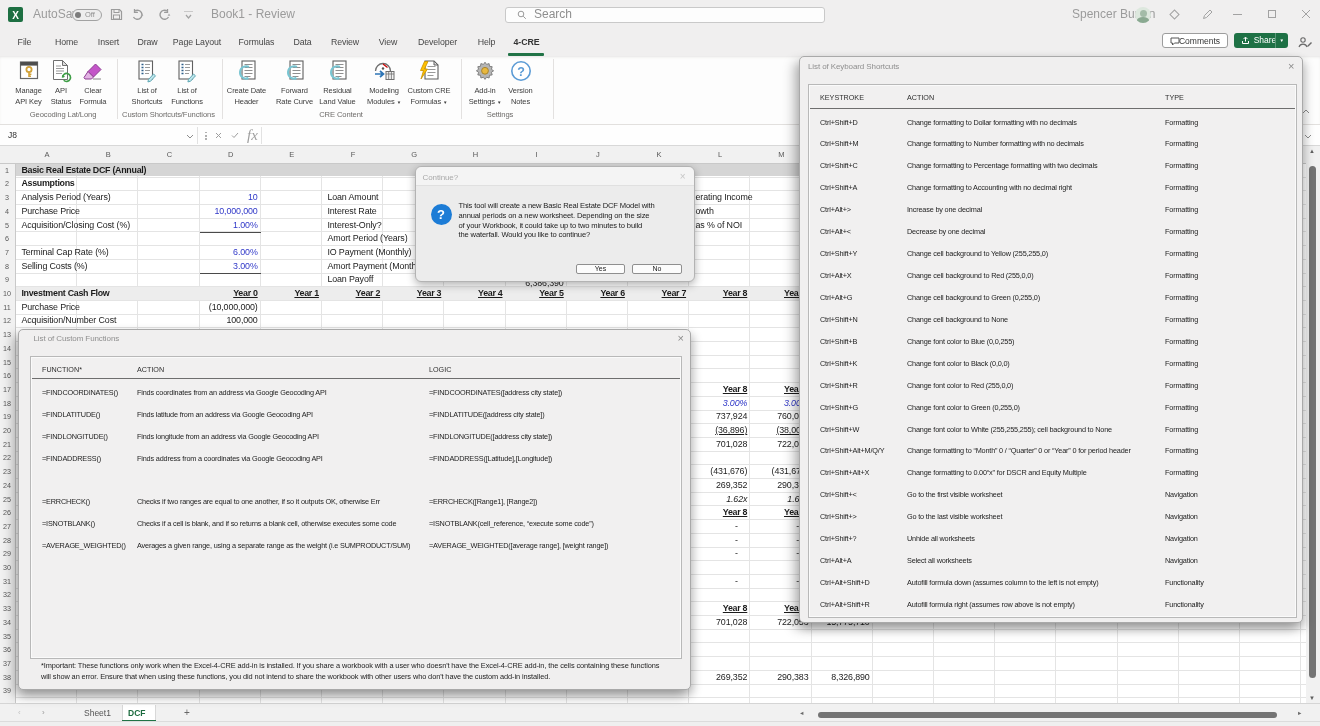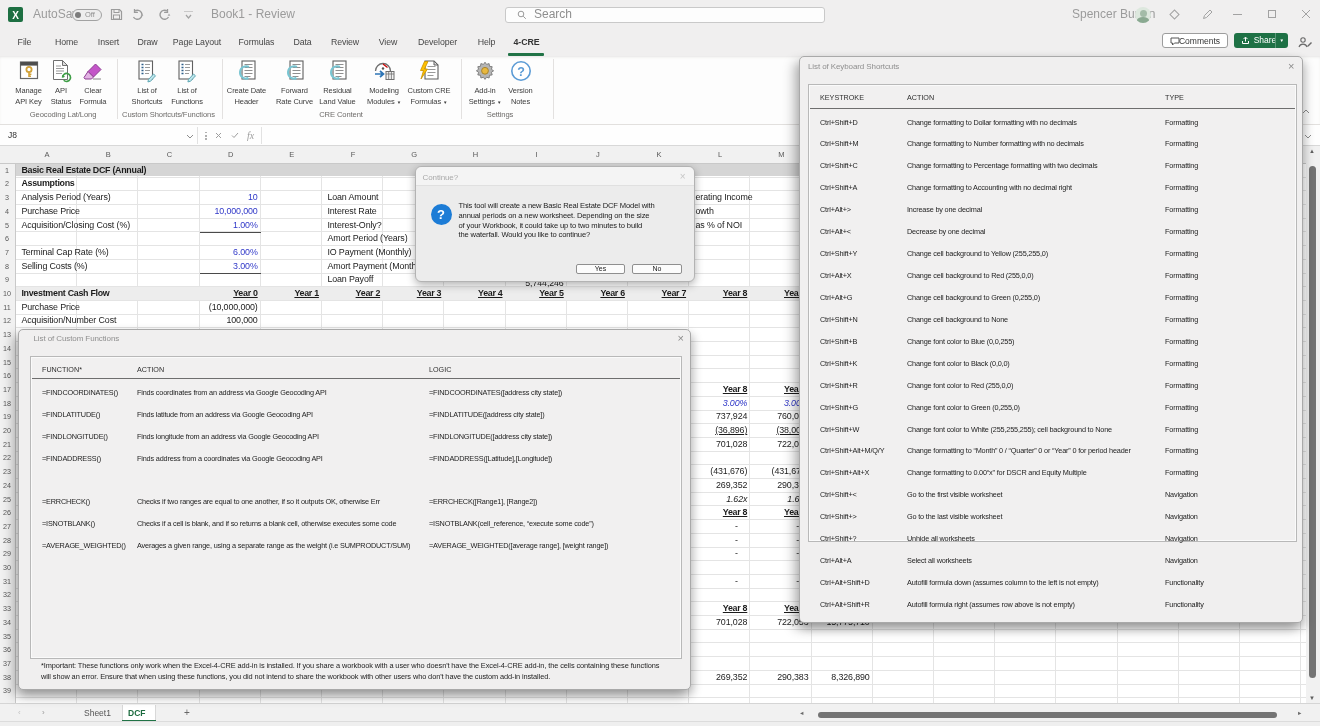--- a/index.html
+++ b/index.html
@@ -34,21 +34,21 @@
 .ric { height:28px; }
 .rlb { font-size:7.5px; line-height:10.8px; color:#3c3c3c; white-space:nowrap; letter-spacing:-0.1px; }
 .gsep { top:3px; width:1px; height:60px; background:#e3e1e0; }
 .glb { top:54px; font-size:7.6px; color:#6e6c6a; transform:translateX(-50%); white-space:nowrap; letter-spacing:-0.1px; }
 
 
 #fbar { left:0; top:125px; width:1320px; height:21px; background:#fefefe;
   border-bottom:1px solid #d8d8d8; }
 #fbar .sep { top:2px; width:1px; height:17px; background:#e2e2e2; }
 .fbtxt { font-size:8.5px; color:#333; line-height:21px; }
-.fbicon { color:#9e9e9e; font-size:10px; line-height:21px; }
+.fbicon { color:#9e9e9e; font-size:15px; line-height:21px; }
 
 
 #sheet { left:0; top:146px; width:1306px; height:557px; background:#fff; overflow:hidden; }
 #colhdr { left:0; top:0; width:1306px; height:17.75px; background:#f1f1f1;
   border-bottom:1px solid #c9c9c9; }
 .ch { top:0; width:30px; text-align:center; font-size:7.5px; color:#585858; line-height:17.5px; }
 #rowhdr { left:0; top:17.75px; width:16.4px; height:540px; background:#f1f1f1;
   border-right:1px solid #c9c9c9; }
 .rh { left:0; width:14px; text-align:center; font-size:7.2px; color:#5a5a5a;
   height:13.7px; line-height:13.7px; position:absolute; }
@@ -87,21 +87,21 @@
 .ptitle { font-size:8px; color:#8f8f8f; white-space:nowrap; letter-spacing:-0.1px; }
 .pclose { color:#8a8a8a; font-size:11px; line-height:11px; }
 .ptable { background:#f1f0f0; border:1px solid #b8b8b8; box-shadow:inset 0 0 0 1px #fafafa; }
 .pthead span, .trow span { position:absolute; white-space:nowrap; }
 .pthead { left:0; top:0; width:100%; height:23px; font-size:7.2px; color:#2e2e2e; }
 .pthead span { top:8px; }
 .phline { left:1px; right:1px; width:auto; height:1px; background:#6e6e6e; }
 .trow { left:0; width:100%; height:13px; font-size:7.3px; color:#1d1d1d; letter-spacing:-0.18px; }
 
 #kbpanel { left:799px; top:56px; width:503.5px; height:566.5px; }
-#kbtable { left:8px; top:27px; width:488.5px; height:458px; }
+#kbtable { left:8px; top:27px; width:488.5px; height:534px; }
 #fnpanel { left:17.5px; top:329px; width:673.5px; height:361px; }
 #fntable { left:11.5px; top:25.6px; width:652px; height:303.4px; }
 .pfoot { font-size:7.4px; color:#1d1d1d; line-height:10.6px; letter-spacing:-0.1px; white-space:nowrap; }
 
 
 #dlg { left:414.5px; top:166px; width:280px; height:116px; background:#ececec;
   border:1px solid #b3b3b3; border-radius:6px;
   box-shadow:0 3px 9px rgba(0,0,0,0.3); }
 #dlgtitle { left:0; top:0; width:100%; height:19px; background:#f4f4f4;
   border-bottom:1px solid #e0e0e0; border-radius:6px 6px 0 0; }
@@ -443,21 +443,21 @@
 <div class="rh" style="top:424.7px">32</div>
 <div class="rh" style="top:438.4px">33</div>
 <div class="rh" style="top:452.1px">34</div>
 <div class="rh" style="top:465.8px">35</div>
 <div class="rh" style="top:479.5px">36</div>
 <div class="rh" style="top:493.2px">37</div>
 <div class="rh" style="top:506.9px">38</div>
 <div class="rh" style="top:520.6px">39</div>
       </div>
   <div class="cellbrd" style="left:200px;top:85.6px;width:61.2px"></div>
-  <div class="cl r" style="left:507px;top:131.4px;width:56.7px">5,744,246</div>
+  <div class="cl r" style="left:507px;top:131.4px;width:56.7px">6,386,390</div>
   <div class="cellbrd" style="left:200px;top:126.7px;width:61.2px"></div>
 <div class="cl b" style="left:21.4px;top:17.8px">Basic Real Estate DCF (Annual)</div>
 <div class="cl b" style="left:21.4px;top:31.4px">Assumptions</div>
 <div class="cl " style="left:21.4px;top:45.2px">Analysis Period (Years)</div>
 <div class="cl " style="left:21.4px;top:58.8px">Purchase Price</div>
 <div class="cl " style="left:21.4px;top:72.6px">Acquisition/Closing Cost (%)</div>
 <div class="cl " style="left:21.4px;top:99.9px">Terminal Cap Rate (%)</div>
 <div class="cl " style="left:21.4px;top:113.6px">Selling Costs (%)</div>
 <div class="cl b" style="left:21.4px;top:141.1px">Investment Cash Flow</div>
 <div class="cl " style="left:21.4px;top:154.8px">Purchase Price</div>

